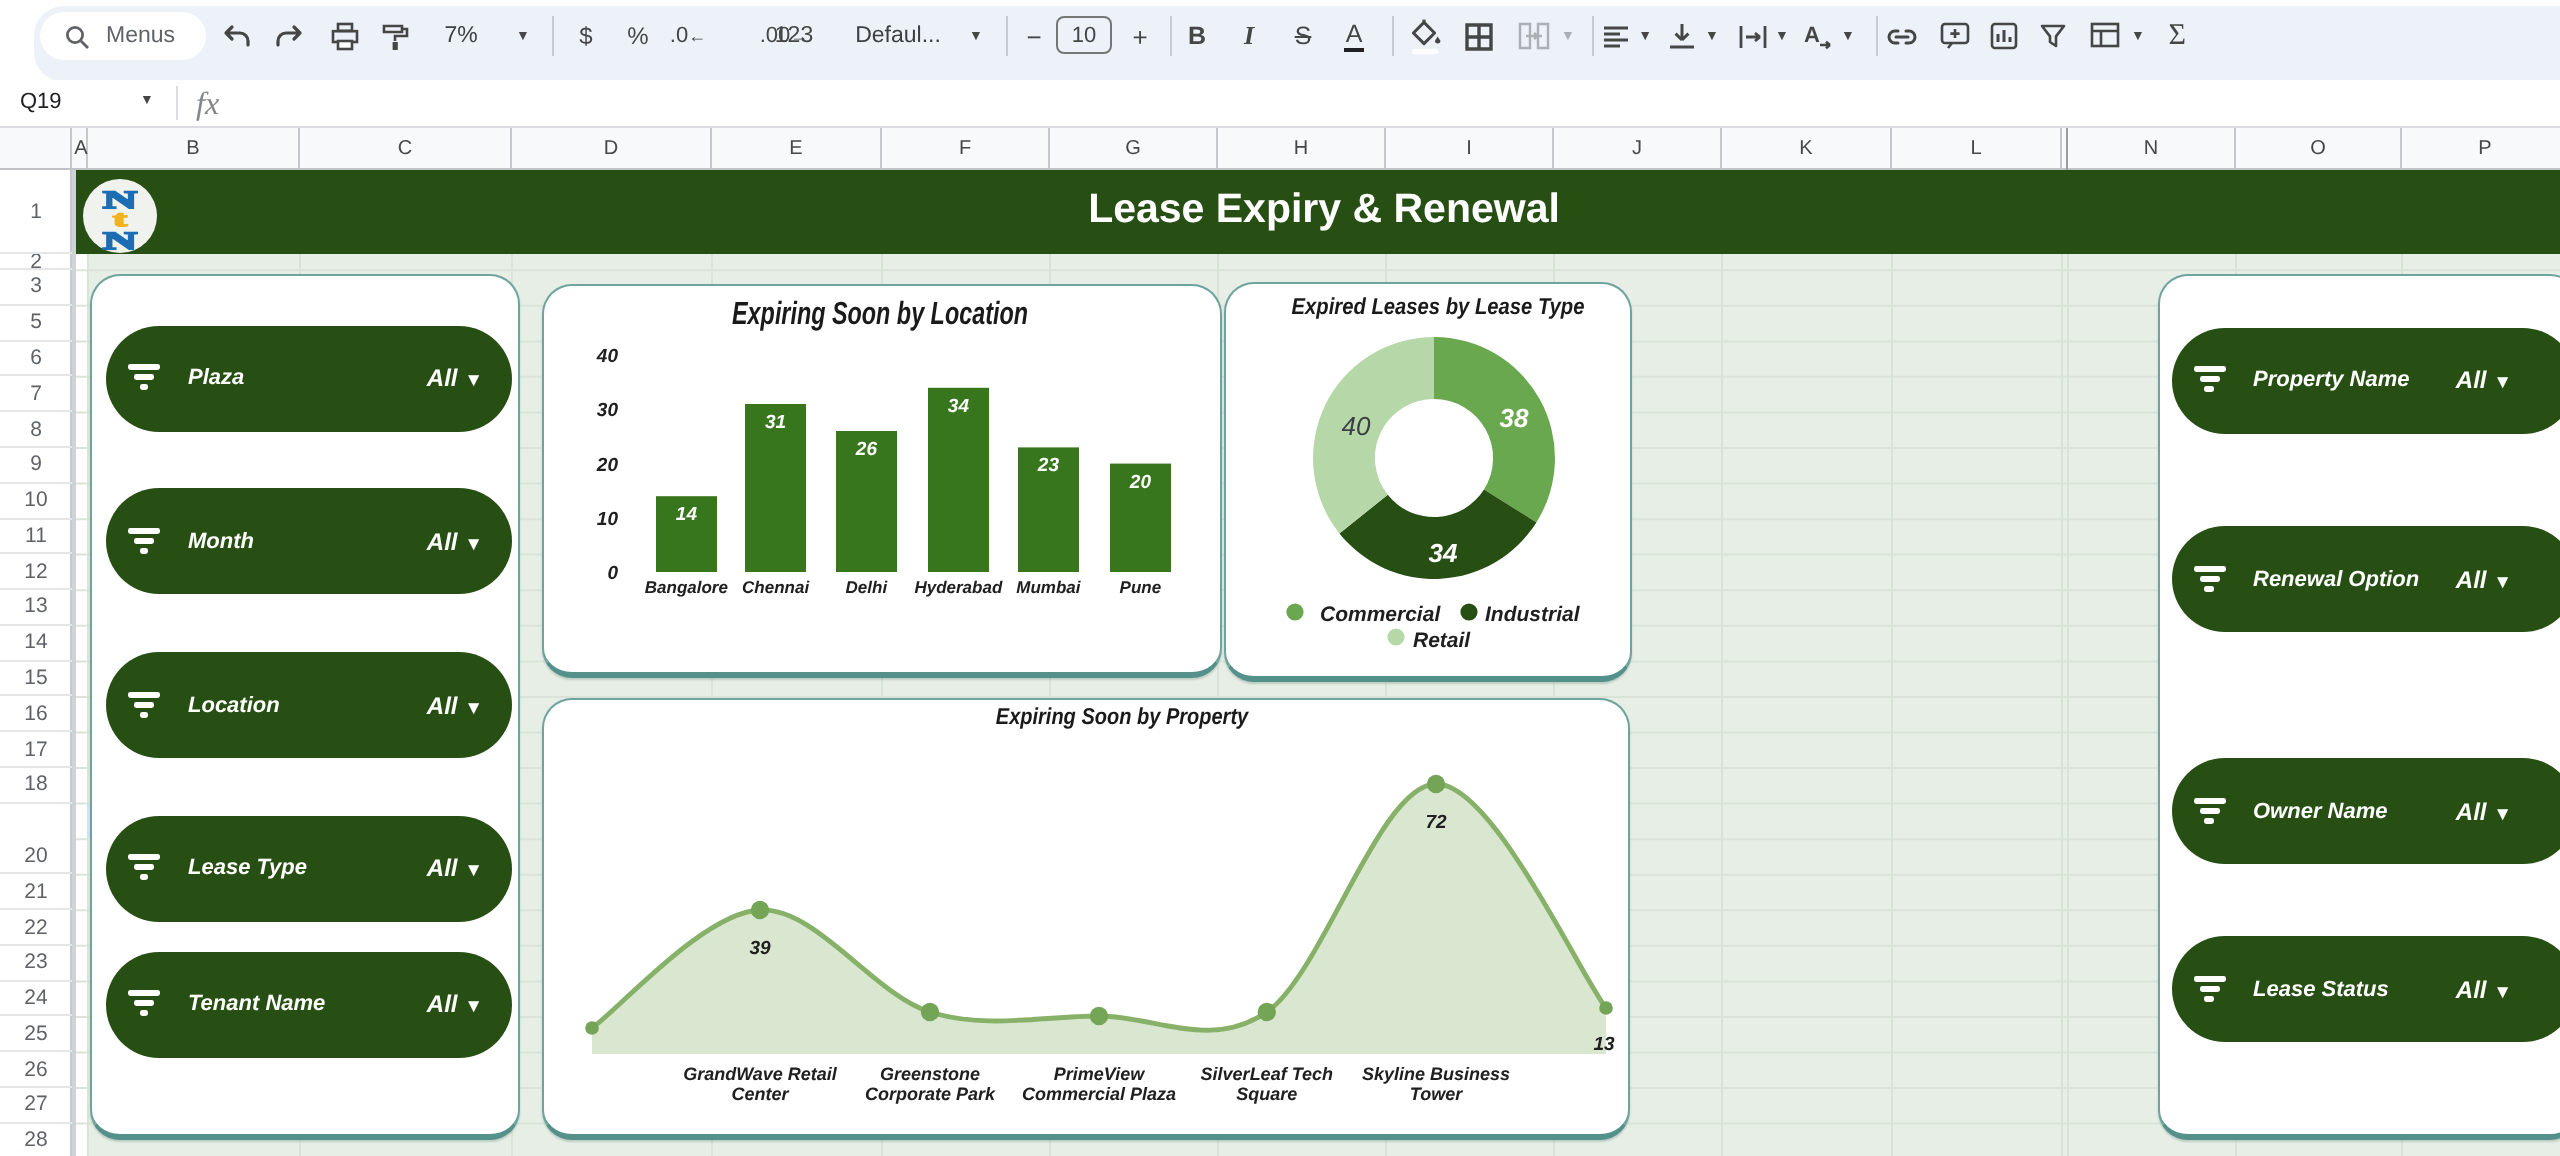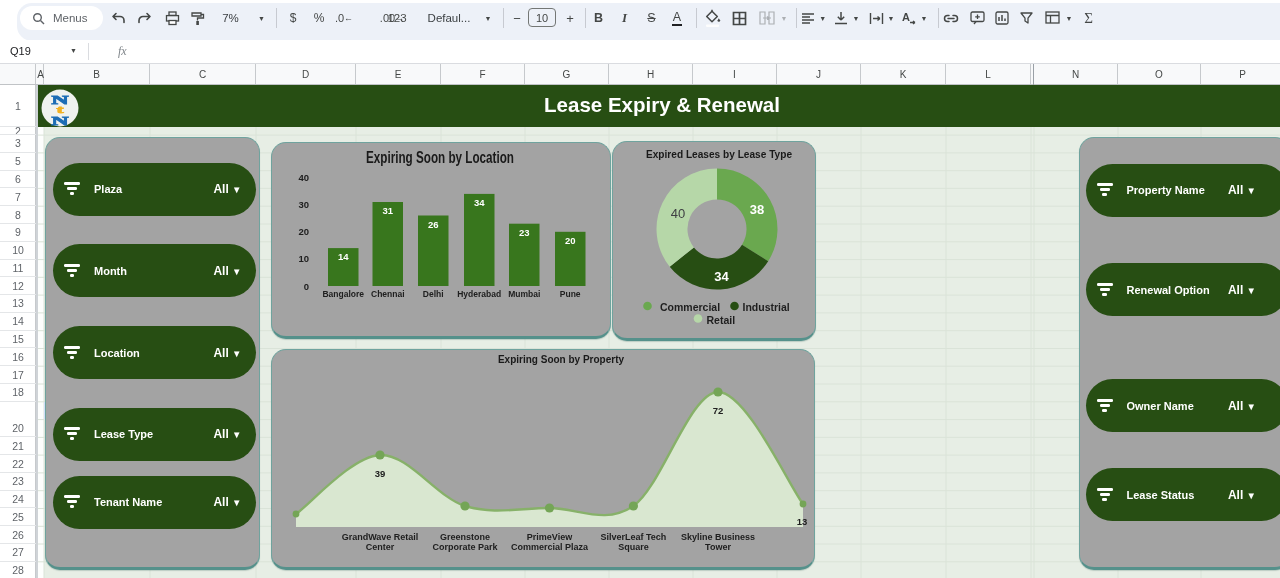--- a/index.html
+++ b/index.html
@@ -13,21 +13,21 @@
 #menus { position:absolute; left:3px; top:3px; width:83px; background:#fff; border-radius:13px; height:24px; display:flex; align-items:center; padding-left:12px; color:#5f6368; }
 #fbar { left:0; top:40px; width:1280px; height:24px; background:#fff; border-bottom:1px solid #dadce0; font-size:11px; color:#202124; }
 #colhead { left:0; top:64px; width:1280px; height:21px; background:#f8f9fa; border-bottom:1px solid #c0c3c6; }
 .ch { position:absolute; top:0; height:20px; border-right:1px solid #c6c9cc; color:#444746; font-size:10px; display:flex; align-items:center; justify-content:center; }
 #grid { left:0; top:85px; width:1280px; height:493px; background:#e7eee5; }
 #banner { left:38px; top:0px; width:1242px; height:42px; background:#274e13; }
 #rowhead { left:0; top:0px; width:36px; height:493px; background:#fff; border-right:1px solid #c6c9cc; }
 .rn { position:absolute; left:0; width:36px; border-bottom:1px solid #e4e6e8; color:#5f6368; font-size:10.5px; display:flex; align-items:center; justify-content:center; overflow:hidden; }
 #frozen { left:36px; top:0; width:2px; height:493px; background:#cfd3d7; }
 #colA { left:38px; top:42px; width:6px; height:451px; background:#fdfefd; }
-.card { position:absolute; background:#a3a3a3; border:1.5px solid #6fa39e; border-bottom:3.5px solid #55918b; border-radius:15px; box-shadow:0 1px 1px rgba(90,130,120,.3); }
+.card { position:absolute; background:#ffffff; border:1.5px solid #6fa39e; border-bottom:3.5px solid #55918b; border-radius:15px; box-shadow:0 1px 1px rgba(90,130,120,.3);font-style:italic; }
 .pill { position:absolute; background:#274e13; border-radius:27px; height:53px; color:#fff; }
 .pill .lbl { position:absolute; left:41px; top:50%; transform:translateY(-50%); font-size:11px; font-weight:bold; }
 .pill .all { position:absolute; right:15px; top:50%; transform:translateY(-50%); font-size:12px; font-weight:bold; }
 .fic { position:absolute; left:10.5px; top:50%; margin-top:-7px; width:17px; height:14px; }
 .fic i { position:absolute; left:50%; background:#fff; height:3px; border-radius:1.2px; }
 .fic i:nth-child(1){ width:16px; margin-left:-8px; top:0; }
 .fic i:nth-child(2){ width:10px; margin-left:-5px; top:5px; }
 .fic i:nth-child(3){ width:4.5px; margin-left:-2.25px; top:10px; }
 .ctitle { position:absolute; width:100%; text-align:center; font-weight:bold; color:#1a1a1a; }
 svg text { font-family:"Liberation Sans", sans-serif; }
@@ -164,21 +164,21 @@
           <path d="M1 4.5 h13 M5.5 4.5 V12" stroke="#444746" stroke-width="1.3"></path>
         </svg>
       </div>
 <div class="ta caret2" style="left:1047px;width:10px;">▼</div>
 <div class="ta" style="left:1051.6px;width:40px;font-size:15px;font-family:'Liberation Serif',serif;">Σ</div>
 </div>
 <div id="fbar" class="abs">
   <span class="abs" style="left:10px;top:5px;">Q19</span>
   <span class="abs" style="left:70px;top:7px;font-size:7px;color:#444746;">▼</span>
   <span class="abs" style="left:88px;top:3px;width:1px;height:17px;background:#dadce0;"></span>
-  <span class="abs" style="left:98px;top:4px;font-style:italic;font-family:'Liberation Serif',serif;color:#80868b;font-size:12px;margin-left:20px;">fx</span>
+  <span class="abs" style="left:98px;top:4px;font-style:italic;font-family:'Liberation Serif',serif;color:#80868b;font-size:16px;">fx</span>
 </div>
 <div id="colhead" class="abs">
   <div class="ch" style="left:0;width:36px;background:#f8f9fa;"></div>
   <div class="abs" style="left:1032.5px;top:0;width:1.5px;height:21px;background:#9aa0a6;"></div>
 <div class="ch" style="left:38px;width:6px;">A</div>
 <div class="ch" style="left:44px;width:106px;">B</div>
 <div class="ch" style="left:150px;width:106px;">C</div>
 <div class="ch" style="left:256px;width:100px;">D</div>
 <div class="ch" style="left:356px;width:85px;">E</div>
 <div class="ch" style="left:441px;width:84px;">F</div>

